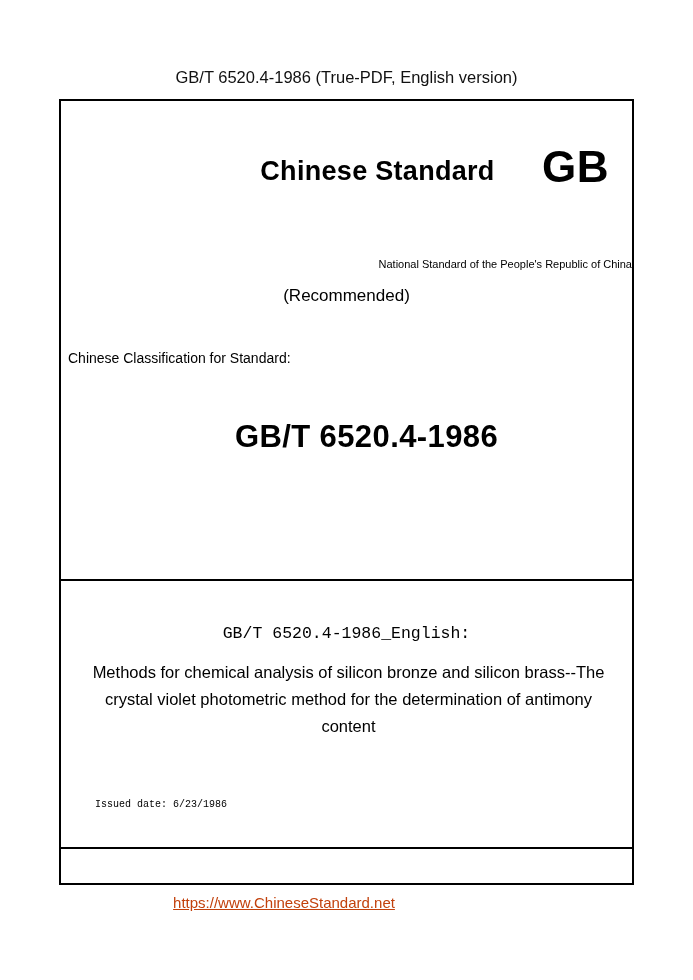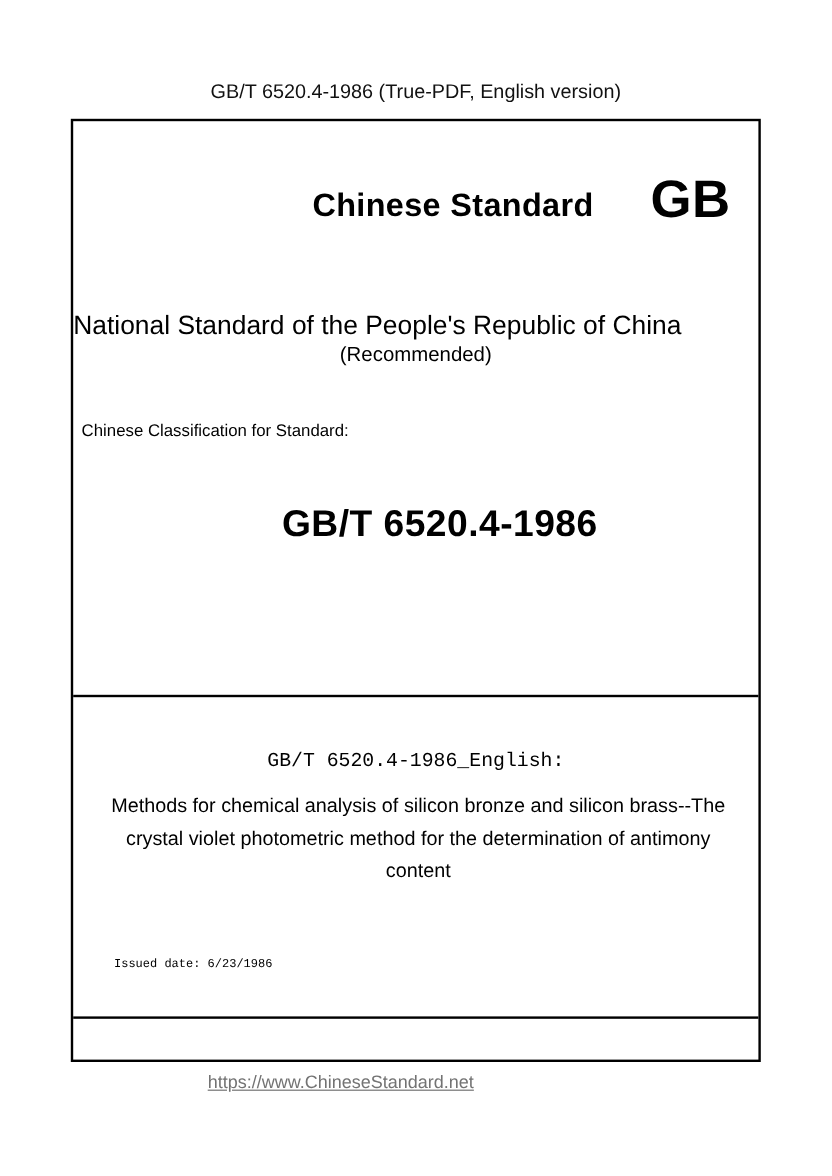--- a/index.html
+++ b/index.html
@@ -61,22 +61,22 @@
     right: 23px;
     font-size: 44px;
     font-weight: bold;
     letter-spacing: 0.5px;
   }
   .subtitle-1 {
     position: absolute;
     top: 157px;
     left: 0;
     width: 100%;
-    text-align: left;
-    font-size: 22px;
+    text-align: right;
+    font-size: 11px;
   }
   .subtitle-2 {
     position: absolute;
     top: 185px;
     left: 0;
     width: 100%;
     text-align: center;
     font-size: 17px;
   }
   .classification {
@@ -131,21 +131,21 @@
     position: relative;
     height: 36px;
   }
   .footer-link {
     position: absolute;
     top: 894px;
     left: 0;
     width: 568px;
     text-align: center;
     font-size: 15px;
-    color: #737373;
+    color: #c2410c;
     text-decoration: underline;
   }
 </style>
 </head>
 <body>
 
 <div class="page">
 
   <div class="header-line">GB/T 6520.4-1986 (True-PDF, English version)</div>
 

